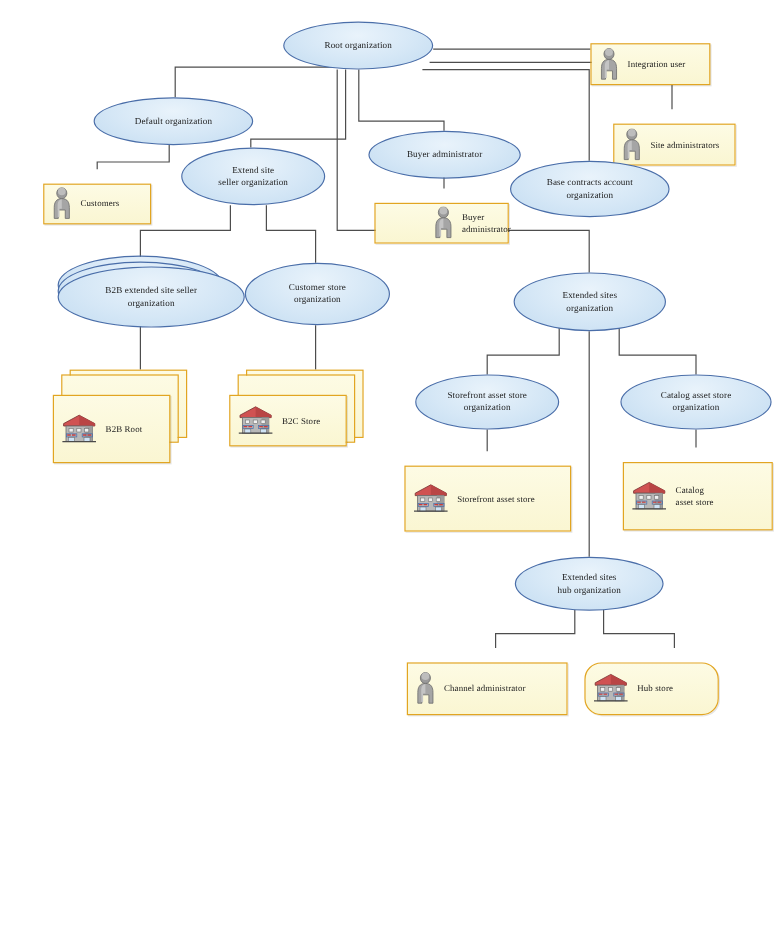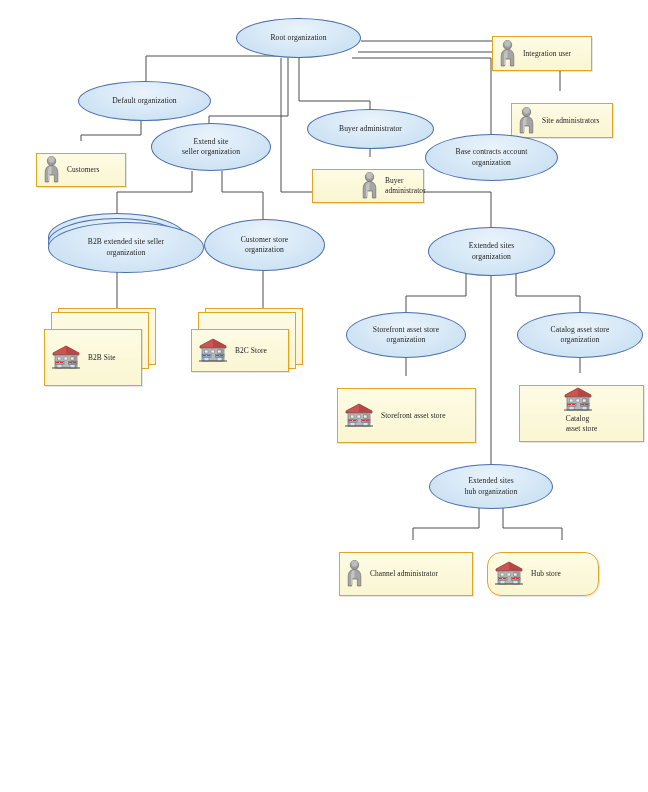--- a/index.html
+++ b/index.html
@@ -242,21 +242,21 @@
         <rect x="19.5" y="13" width="3.5" height="3" fill="#f0f0f0" stroke="#6f6f6f" stroke-width="0.5"></rect>
         <g stroke="#cc3b3b" stroke-width="1.1">
           <path d="M5 18.5 L8 18.5 M9 18.5 L12 18.5 M18 18.5 L21 18.5 M22 18.5 L25 18.5"></path>
         </g>
         <rect x="4.5" y="17.5" width="8.5" height="2.6" fill="none" stroke="#4a6ea9" stroke-width="0.6"></rect>
         <rect x="17.5" y="17.5" width="8.5" height="2.6" fill="none" stroke="#4a6ea9" stroke-width="0.6"></rect>
         <rect x="6" y="20.5" width="5" height="3.5" fill="#cfe3f5" stroke="#6f6f6f" stroke-width="0.5"></rect>
         <rect x="19" y="20.5" width="5" height="3.5" fill="#cfe3f5" stroke="#6f6f6f" stroke-width="0.5"></rect>
         <path d="M1 24 L29 24" stroke="#4a4a4a" stroke-width="1"></path>
       </svg>
-      <span class="label">B2B Site</span>
+      <span class="label">B2B Root</span>
     </div>
   </div>
 
   <div class="node box-stack" style="left:191px; top:308px; width:108px; height:65px;">
     <div class="ghostbox" style="left:14px; top:0px; width:98px; height:57px;"></div>
     <div class="ghostbox" style="left:7px; top:4px; width:98px; height:57px;"></div>
     <div class="box front" style="left:0px; top:9px; width:98px; height:43px;">
       <svg class="icon icon-store" viewBox="0 0 30 28">
         <path d="M2 9 L15 2 L28 9 L28 11 L2 11 Z" fill="#d05252" stroke="#7a3434" stroke-width="0.7"></path>
         <path d="M15 2 L28 9 L28 11 L15 11 Z" fill="#b94545"></path>
@@ -300,21 +300,21 @@
       </g>
       <rect x="4.5" y="17.5" width="8.5" height="2.6" fill="none" stroke="#4a6ea9" stroke-width="0.6"></rect>
       <rect x="17.5" y="17.5" width="8.5" height="2.6" fill="none" stroke="#4a6ea9" stroke-width="0.6"></rect>
       <rect x="6" y="20.5" width="5" height="3.5" fill="#cfe3f5" stroke="#6f6f6f" stroke-width="0.5"></rect>
       <rect x="19" y="20.5" width="5" height="3.5" fill="#cfe3f5" stroke="#6f6f6f" stroke-width="0.5"></rect>
       <path d="M1 24 L29 24" stroke="#4a4a4a" stroke-width="1"></path>
     </svg>
     <span class="label">Storefront asset store</span>
   </div>
 
-  <div class="node box" style="left:519px; top:373px; width:125px; height:57px;flex-direction:column;">
+  <div class="node box" style="left:519px; top:373px; width:125px; height:57px;">
     <svg class="icon icon-store" viewBox="0 0 30 28">
       <path d="M2 9 L15 2 L28 9 L28 11 L2 11 Z" fill="#d05252" stroke="#7a3434" stroke-width="0.7"></path>
       <path d="M15 2 L28 9 L28 11 L15 11 Z" fill="#b94545"></path>
       <rect x="4" y="11" width="22" height="13" fill="#b8b8b8" stroke="#6f6f6f" stroke-width="0.7"></rect>
       <rect x="20" y="11" width="6" height="13" fill="#9d9d9d"></rect>
       <rect x="6.5" y="13" width="3.5" height="3" fill="#f0f0f0" stroke="#6f6f6f" stroke-width="0.5"></rect>
       <rect x="13" y="13" width="3.5" height="3" fill="#f0f0f0" stroke="#6f6f6f" stroke-width="0.5"></rect>
       <rect x="19.5" y="13" width="3.5" height="3" fill="#f0f0f0" stroke="#6f6f6f" stroke-width="0.5"></rect>
       <g stroke="#cc3b3b" stroke-width="1.1">
         <path d="M5 18.5 L8 18.5 M9 18.5 L12 18.5 M18 18.5 L21 18.5 M22 18.5 L25 18.5"></path>

